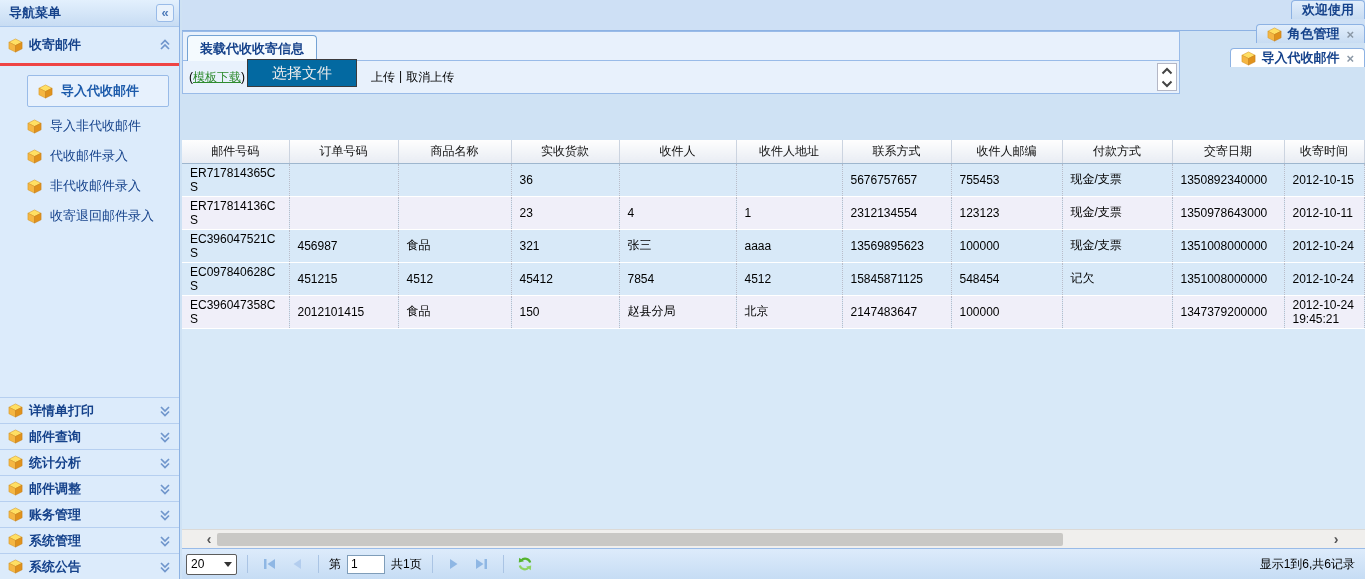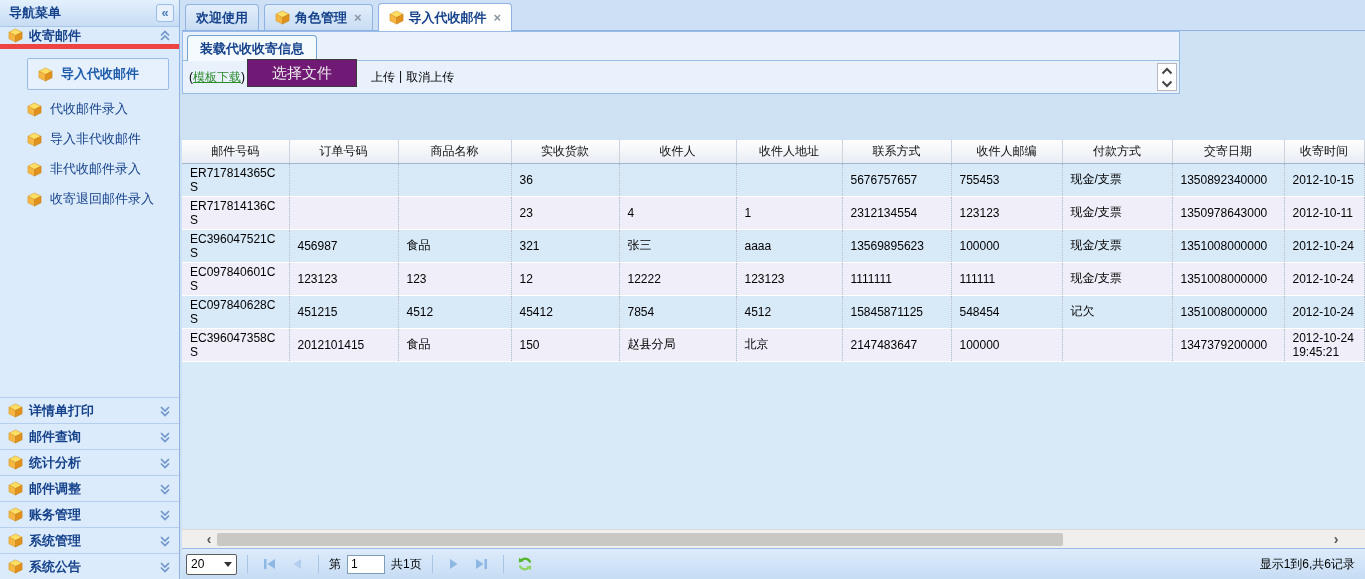--- a/index.html
+++ b/index.html
@@ -9,56 +9,56 @@
   .app { position:relative; width:1365px; height:579px; display:flex; }
 
   
   .sidebar { width:180px; height:579px; background:#dcebfb; border-right:1px solid #8db2e3;
     display:flex; flex-direction:column; flex:0 0 180px; }
   .sb-header { height:27px; background:linear-gradient(#e3f0fd,#c7dcf3); border-bottom:1px solid #a9c7ec;
     display:flex; align-items:center; padding:0 5px 0 9px; }
   .sb-title { font-weight:bold; font-size:13px; color:#15428b; flex:1; }
   .sb-collapse { width:18px; height:18px; border:1px solid #99bbe8; border-radius:3px; background:#e9f2fc;
     color:#4f7cba; font-weight:bold; text-align:center; line-height:15px; cursor:pointer; font-size:13px; }
-  .sb-section { height:22px; display:flex; align-items:center; gap:6px; padding:0 8px;
-    border-bottom:5px solid #ef4444; }
+  .sb-section { height:39px; display:flex; align-items:center; gap:6px; padding:0 8px;
+    border-bottom:3px solid #ef4444; }
   .sb-section .lbl { font-weight:bold; font-size:13px; color:#15428b; flex:1; }
   .sb-items { padding:9px 0 4px 0; }
   .sb-item { height:30px; display:flex; align-items:center; gap:8px; padding-left:27px;
     color:#15428b; font-size:13px; cursor:pointer; }
   .sb-item.selected { margin:0 10px 4px 27px; padding-left:10px; border:1px solid #99bbe8;
     border-radius:2px; background:#e7f1fd; font-weight:bold; color:#1d5bab; height:32px; }
   .sb-bottom { margin-top:auto; }
   .sb-bottom .sb-section { border-bottom:none; border-top:1px solid #b6cff0; height:26px; }
   .chev { display:inline-block; line-height:0; }
   .chev.down svg { transform:rotate(180deg); }
 
   
   .pkg { width:15px; height:15px; display:inline-block; line-height:0; flex:0 0 15px; }
 
   
   .main { flex:1; display:flex; flex-direction:column; height:579px; margin-left:2px; }
   .tabbar { height:31px; background:#cee0f5; border-bottom:1px solid #8db2e3;
-    display:flex; align-items:flex-end; gap:5px; padding:0 0 0 3px; }
+    display:flex; align-items:flex-end; gap:5px; padding:0 0 0 3px;flex-direction:column; }
   .tab { height:26px; display:flex; align-items:center; gap:5px; padding:0 10px;
     border:1px solid #8db2e3; border-bottom:none; border-radius:4px 4px 0 0;
     background:linear-gradient(#e2eefb,#c8dcf2); color:#15428b; font-size:13px; font-weight:bold;
     cursor:pointer; position:relative; }
   .tab.active { background:#fff; height:28px; margin-bottom:-1px; z-index:2; }
   .tab-close { color:#8a97a5; font-size:13px; font-weight:bold; margin-left:2px; cursor:pointer; }
 
   .strip { width:998px; background:#e8f1fc; border:1px solid #99bbe8; }
   .strip1 { height:30px; padding:3px 0 0 4px; }
   .panel-tab { display:inline-flex; align-items:center; height:27px; padding:0 12px;
     border:1px solid #74a3d4; border-bottom:none; border-radius:4px 4px 0 0;
     background:#f4fafe; color:#15428b; font-weight:bold; font-size:13px; cursor:pointer; }
   .strip2 { height:33px; border-top:none; position:relative; display:flex; align-items:center;
     padding:0 26px 0 6px; }
   .tpl-link { color:#2e8b2e; text-decoration:underline; cursor:pointer; }
-  .choose-file { background:#701a75; color:#ececec; border:1px solid #3a3a3c;
+  .choose-file { background:#0369a1; color:#ececec; border:1px solid #3a3a3c;
     width:110px; height:28px; font-size:15px; text-align:center; line-height:26px;
     margin:-8px 0 0 2px; cursor:pointer; }
   .upload-links { margin-left:14px; display:flex; gap:4px; }
   .upload-links span { cursor:pointer; }
   .spinner { position:absolute; right:2px; top:2px; width:20px; height:28px; background:#fff;
     border:1px solid #b4b7c6; display:flex; flex-direction:column; }
   .spin-btn { flex:1; display:flex; align-items:center; justify-content:center; cursor:pointer; }
 
   .content-gap { height:46px; }
 
@@ -131,30 +131,30 @@
             </svg></span>
           <span>导入代收邮件</span>
         </div>
 
         <div class="sb-item">
           <span class="pkg"><svg width="15" height="15" viewBox="0 0 16 16">
               <polygon points="8,1 15,4.5 8,8 1,4.5" fill="#ffdf63" stroke="#d89a28" stroke-width="0.6"></polygon>
               <polygon points="1,4.5 8,8 8,15 1,11.5" fill="#f5b642" stroke="#d89a28" stroke-width="0.6"></polygon>
               <polygon points="15,4.5 8,8 8,15 15,11.5" fill="#e0921c" stroke="#c87f18" stroke-width="0.6"></polygon>
             </svg></span>
+          <span>导入非代收邮件</span>
+        </div>
+
+        <div class="sb-item">
+          <span class="pkg"><svg width="15" height="15" viewBox="0 0 16 16">
+              <polygon points="8,1 15,4.5 8,8 1,4.5" fill="#ffdf63" stroke="#d89a28" stroke-width="0.6"></polygon>
+              <polygon points="1,4.5 8,8 8,15 1,11.5" fill="#f5b642" stroke="#d89a28" stroke-width="0.6"></polygon>
+              <polygon points="15,4.5 8,8 8,15 15,11.5" fill="#e0921c" stroke="#c87f18" stroke-width="0.6"></polygon>
+            </svg></span>
           <span>代收邮件录入</span>
-        </div>
-
-        <div class="sb-item">
-          <span class="pkg"><svg width="15" height="15" viewBox="0 0 16 16">
-              <polygon points="8,1 15,4.5 8,8 1,4.5" fill="#ffdf63" stroke="#d89a28" stroke-width="0.6"></polygon>
-              <polygon points="1,4.5 8,8 8,15 1,11.5" fill="#f5b642" stroke="#d89a28" stroke-width="0.6"></polygon>
-              <polygon points="15,4.5 8,8 8,15 15,11.5" fill="#e0921c" stroke="#c87f18" stroke-width="0.6"></polygon>
-            </svg></span>
-          <span>导入非代收邮件</span>
         </div>
 
         <div class="sb-item">
           <span class="pkg"><svg width="15" height="15" viewBox="0 0 16 16">
               <polygon points="8,1 15,4.5 8,8 1,4.5" fill="#ffdf63" stroke="#d89a28" stroke-width="0.6"></polygon>
               <polygon points="1,4.5 8,8 8,15 1,11.5" fill="#f5b642" stroke="#d89a28" stroke-width="0.6"></polygon>
               <polygon points="15,4.5 8,8 8,15 15,11.5" fill="#e0921c" stroke="#c87f18" stroke-width="0.6"></polygon>
             </svg></span>
           <span>非代收邮件录入</span>
         </div>
@@ -394,33 +394,20 @@
               </tr>
               <tr class="odd">
                 <td>EC396047521CS</td>
                 <td>456987</td>
                 <td>食品</td>
                 <td>321</td>
                 <td>张三</td>
                 <td>aaaa</td>
                 <td>13569895623</td>
                 <td>100000</td>
-                <td>现金/支票</td>
-                <td>1351008000000</td>
-                <td>2012-10-24</td>
-              </tr>
-              <tr class="even">
-                <td>EC097840601CS</td>
-                <td>123123</td>
-                <td>123</td>
-                <td>12</td>
-                <td>12222</td>
-                <td>123123</td>
-                <td>1111111</td>
-                <td>111111</td>
                 <td>现金/支票</td>
                 <td>1351008000000</td>
                 <td>2012-10-24</td>
               </tr>
               <tr class="odd">
                 <td>EC097840628CS</td>
                 <td>451215</td>
                 <td>4512</td>
                 <td>45412</td>
                 <td>7854</td>

